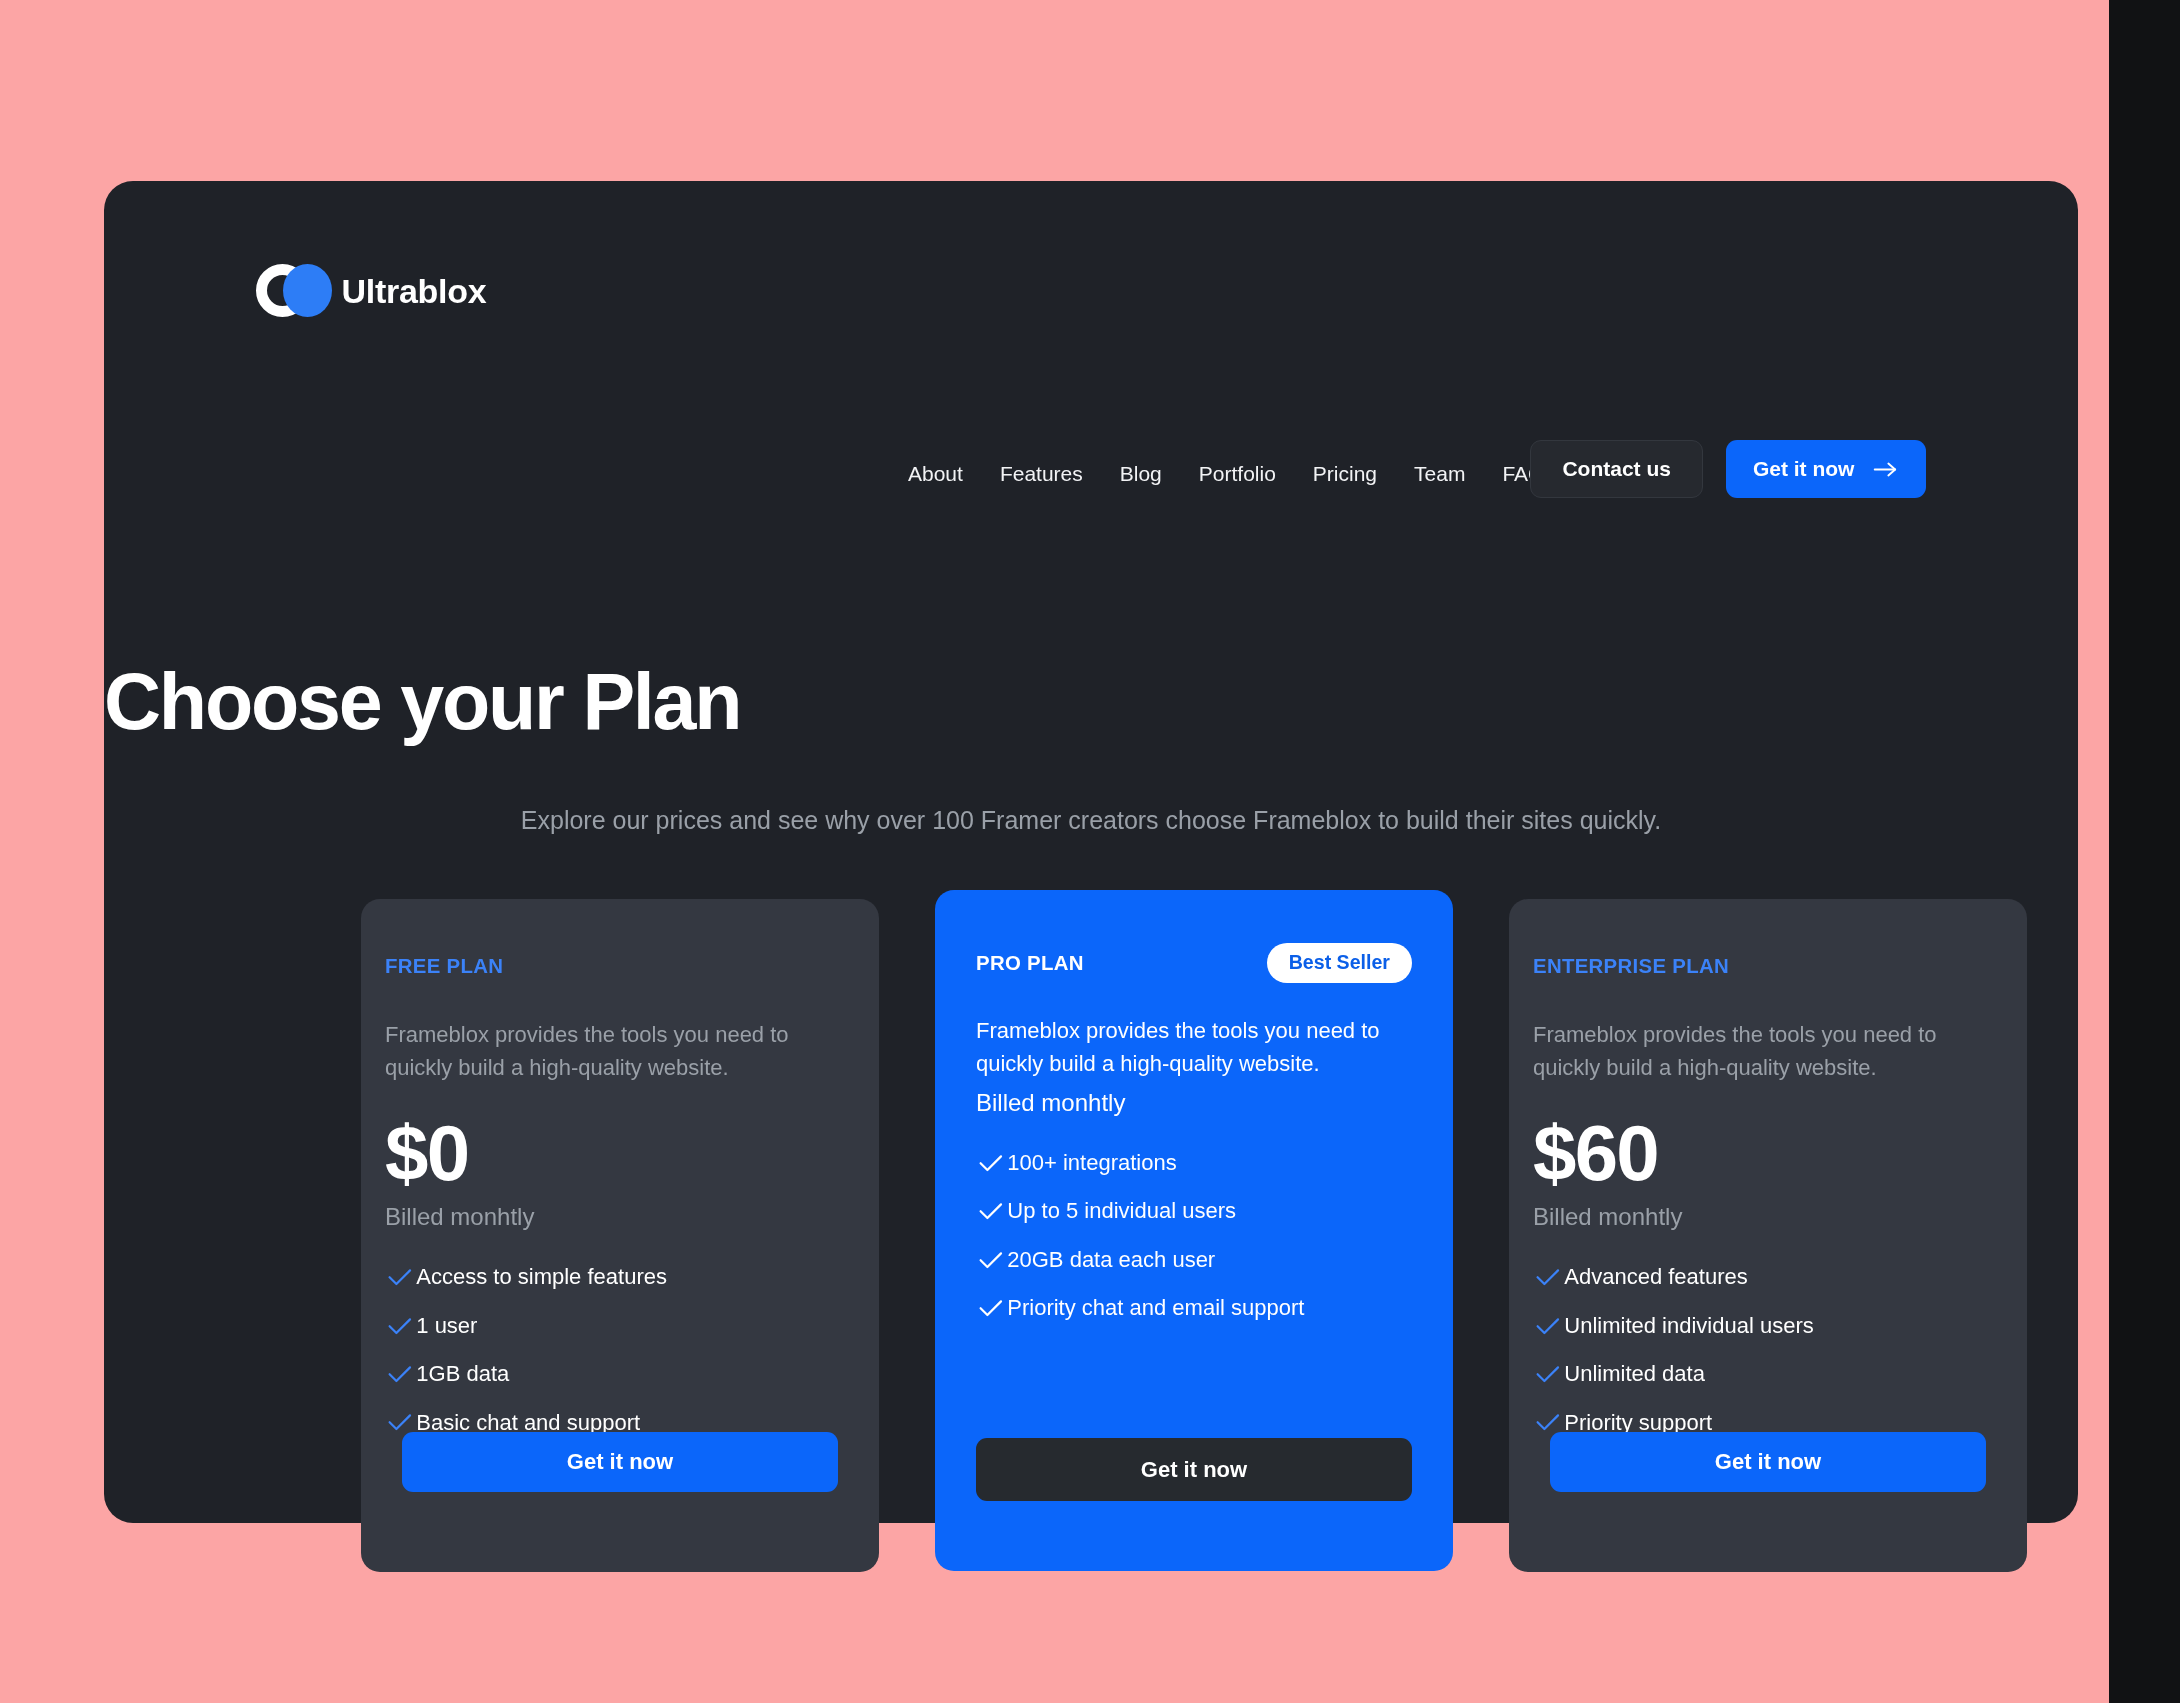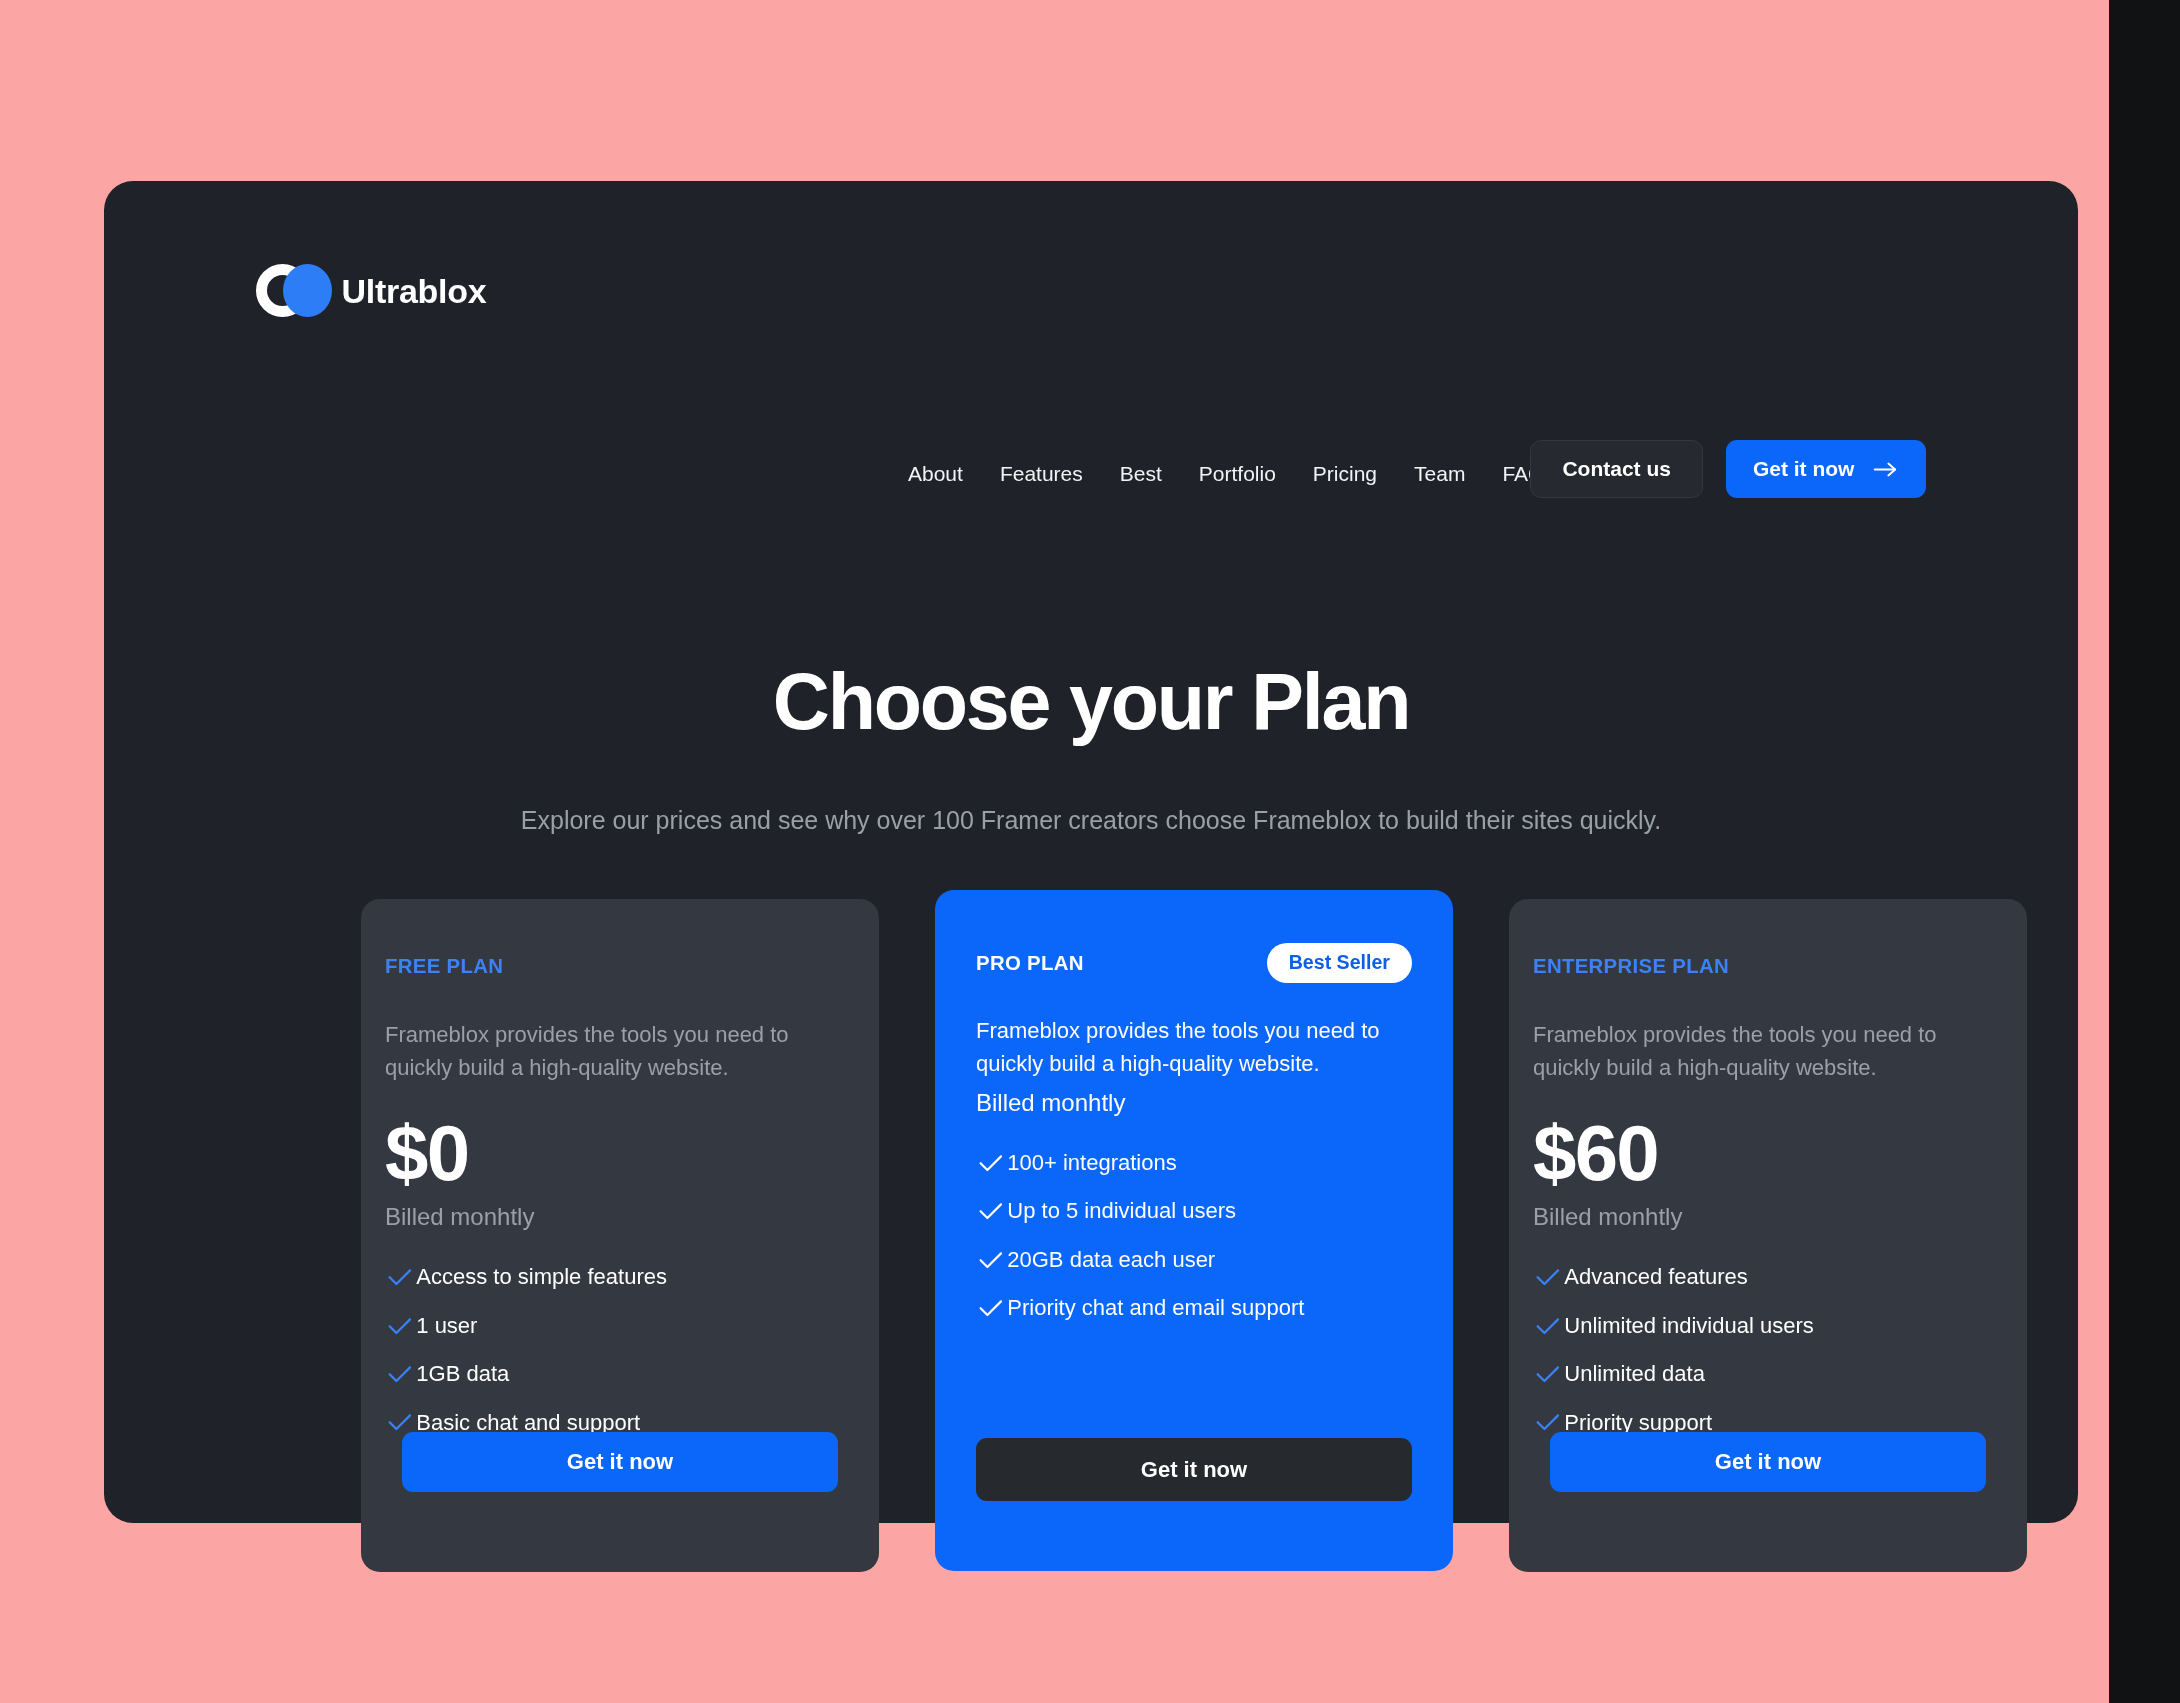--- a/index.html
+++ b/index.html
@@ -135,21 +135,20 @@
     cursor: pointer;
   }
   .arrow-ico { display: block; width: 25.6px; height: 19px; }
 
   
   .hero-title {
     position: absolute;
     left: 0;
     top: 481px;
     width: 100%;
-    text-align: center;
     color: #ffffff;
     font-size: 79px;
     font-weight: bold;
     letter-spacing: -2.2px;
     line-height: 1;
   }
   .hero-sub {
     position: absolute;
     left: 0;
     top: 622px;
@@ -291,21 +290,21 @@
       <span class="brand-mark">
         <span class="brand-ring"></span>
         <span class="brand-dot"></span>
       </span>
       <span class="brand-name">Ultrablox</span>
     </div>
 
     <nav class="nav">
       <span class="nav-link">About</span>
       <span class="nav-link">Features</span>
-      <span class="nav-link">Best</span>
+      <span class="nav-link">Blog</span>
       <span class="nav-link">Portfolio</span>
       <span class="nav-link">Pricing</span>
       <span class="nav-link">Team</span>
       <span class="nav-link">FAQ</span>
     </nav>
 
     <div class="header-actions">
       <div class="btn-contact">Contact us</div>
       <div class="btn-getnow-top">
         <span>Get it now</span>

